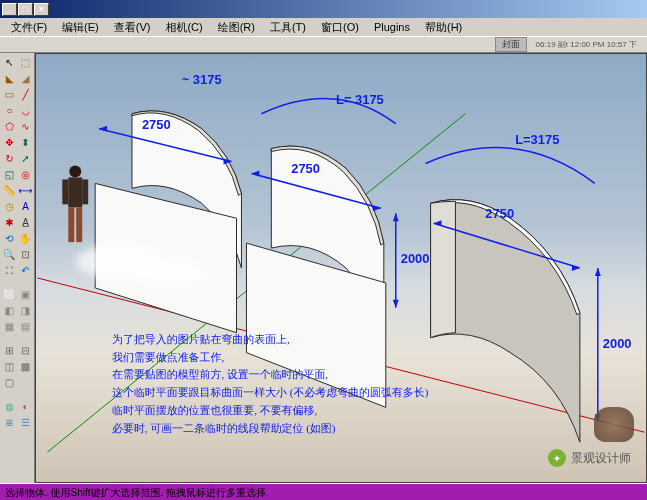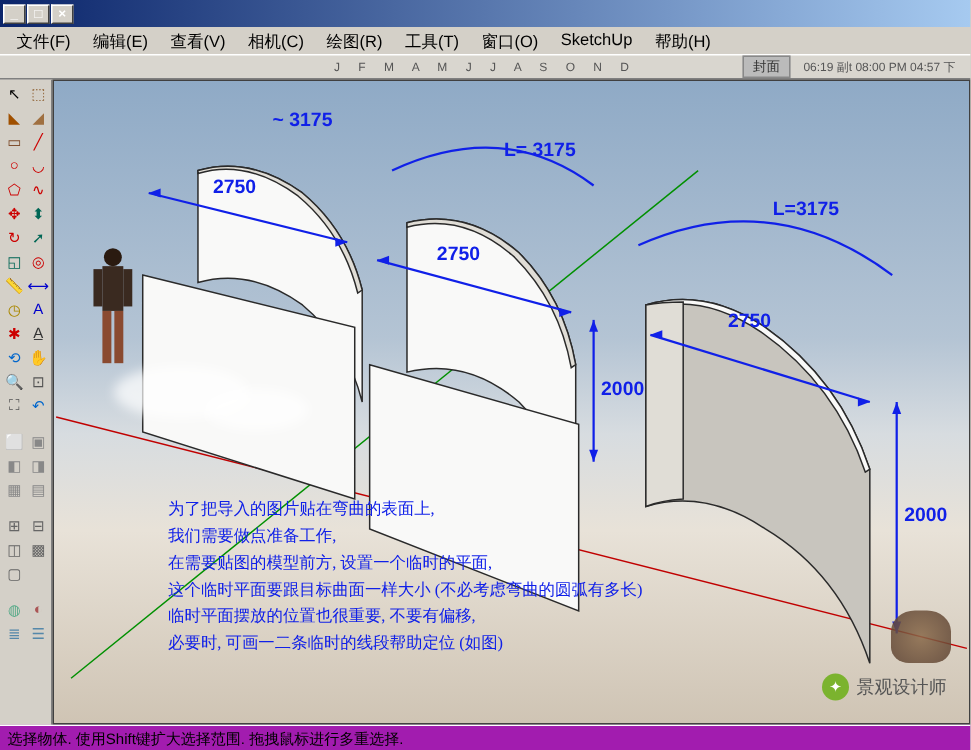--- a/index.html
+++ b/index.html
@@ -48,28 +48,27 @@
 </div>
 
 <div class="menubar">
  <span>文件(F)</span>
  <span>编辑(E)</span>
  <span>查看(V)</span>
  <span>相机(C)</span>
  <span>绘图(R)</span>
  <span>工具(T)</span>
  <span>窗口(O)</span>
- <span>SketchUp</span>
+ <span>Plugins</span>
  <span>帮助(H)</span>
 </div>
 
 <div class="topbar">
- <span class="months">J F M A M J J A S O N D</span>
  <span class="label">封面</span>
- <span class="times">06:19 副t  08:00 PM  04:57 下</span>
+ <span class="times">06:19 副t  12:00 PM  10:57 下</span>
 </div>
 
 <div class="main">
 
  <div class="toolbar-left">
   <div class="trow">
         <div class="tico" style="color:#000">↖</div>
         <div class="tico" style="color:#8a5a2a">⬚</div>
       </div>
   <div class="trow">

